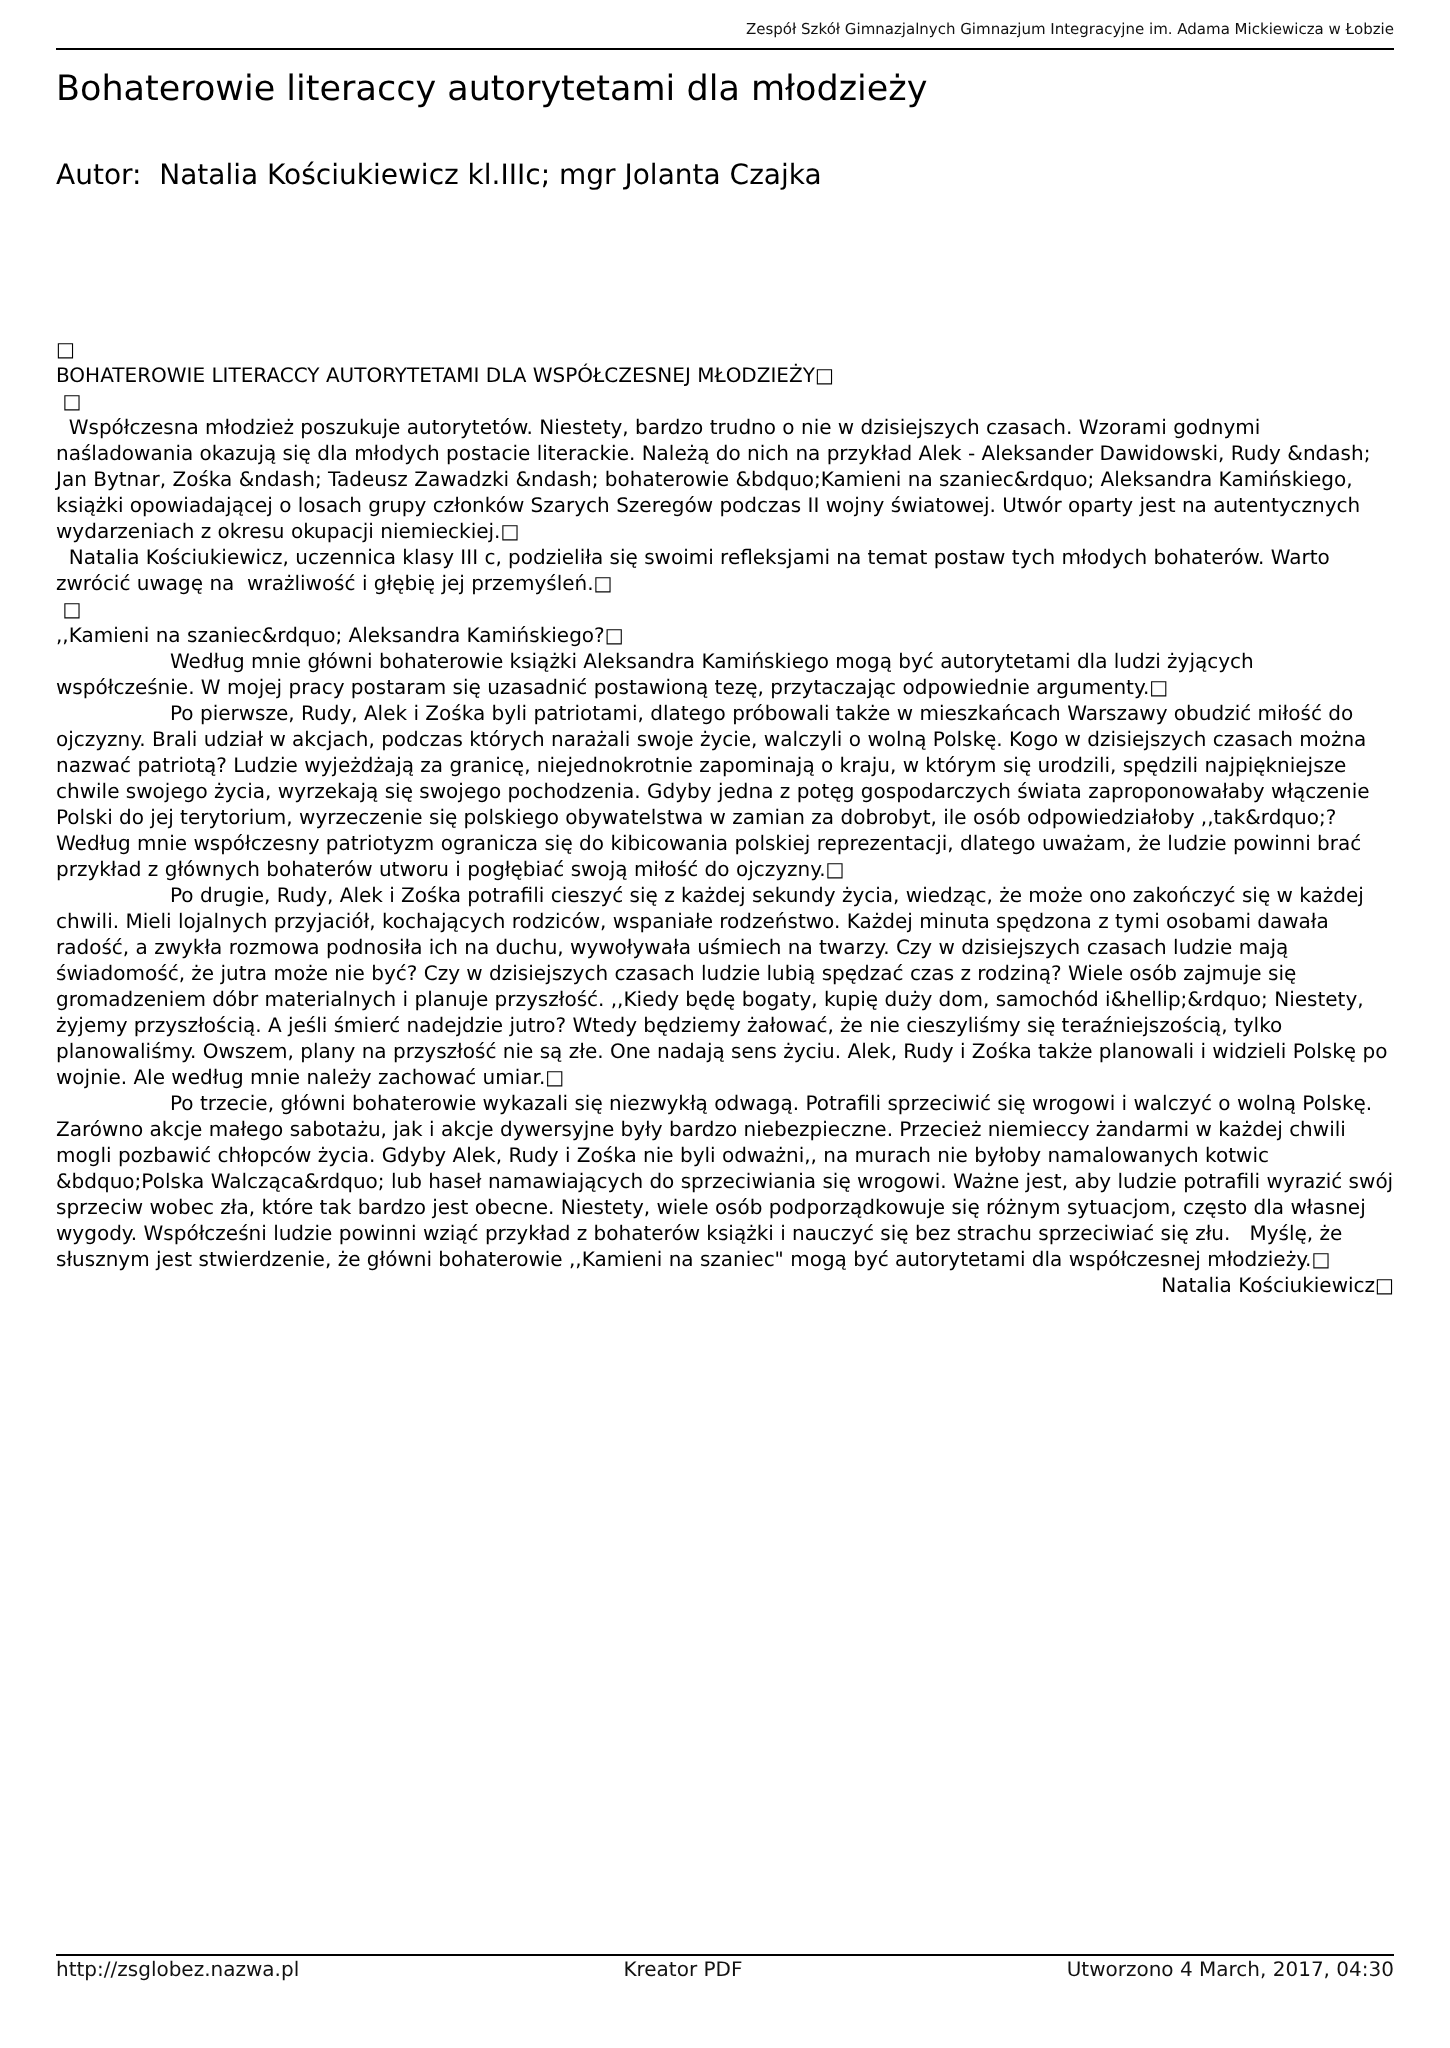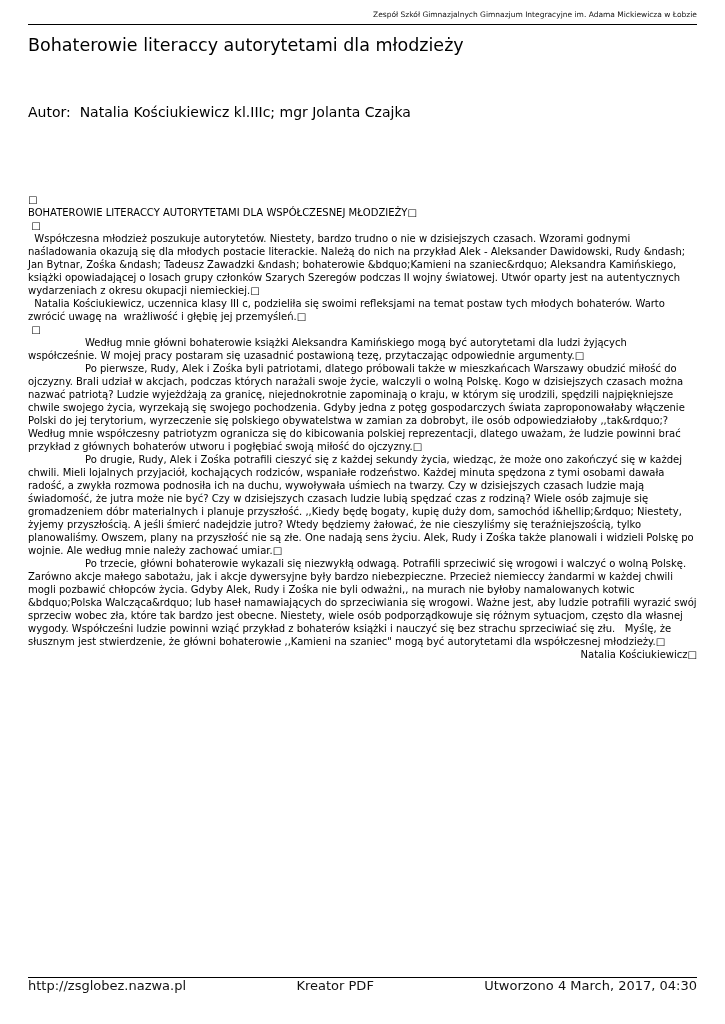--- a/index.html
+++ b/index.html
@@ -23,21 +23,21 @@
   }
   hr.rule {
     border: none;
     border-top: 1px solid #000000;
     height: 0;
     margin: 4px 0 0 0;
   }
   h1.title {
     font-size: 17.5px;
     font-weight: 400;
-    margin: 10px 0 25px 0;
+    margin: 10px 0 1px 0;
   }
   .meta {
     font-size: 14px;
     line-height: 13px;
     white-space: pre-wrap;
   }
   .doc-body {
     margin-top: 48px;
     font-size: 10px;
     line-height: 13px;
@@ -55,21 +55,21 @@
     top: 977px;
     margin: 0;
     border: none;
     border-top: 1px solid #000000;
   }
   .footer {
     position: absolute;
     left: 28px;
     right: 28px;
     top: 981px;
-    font-size: 13px;
+    font-size: 10px;
     line-height: 10px;
     display: flex;
     justify-content: space-between;
     color: #111111;
   }
 </style>
 </head>
 <body>
 
 <div class="page">
@@ -86,20 +86,21 @@
     <div>Autor:  Natalia Kościukiewicz kl.IIIc; mgr Jolanta Czajka</div>
   </div>
 
   <div class="doc-body">
       <p class="para">□</p>
       <p class="para">BOHATEROWIE LITERACCY AUTORYTETAMI DLA WSPÓŁCZESNEJ MŁODZIEŻY□</p>
       <p class="para"> □</p>
       <p class="para">  Współczesna młodzież poszukuje autorytetów. Niestety, bardzo trudno o nie w dzisiejszych czasach. Wzorami godnymi naśladowania okazują się dla młodych postacie literackie. Należą do nich na przykład Alek - Aleksander Dawidowski, Rudy &amp;ndash; Jan Bytnar, Zośka &amp;ndash; Tadeusz Zawadzki &amp;ndash; bohaterowie &amp;bdquo;Kamieni na szaniec&amp;rdquo; Aleksandra Kamińskiego, książki opowiadającej o losach grupy członków Szarych Szeregów podczas II wojny światowej. Utwór oparty jest na autentycznych wydarzeniach z okresu okupacji niemieckiej.□</p>
       <p class="para">  Natalia Kościukiewicz, uczennica klasy III c, podzieliła się swoimi refleksjami na temat postaw tych młodych bohaterów. Warto zwrócić uwagę na  wrażliwość i głębię jej przemyśleń.□</p>
       <p class="para"> □</p>
+      <p class="para">,,Kamieni na szaniec&amp;rdquo; Aleksandra Kamińskiego?□</p>
       <p class="para indent">Według mnie główni bohaterowie książki Aleksandra Kamińskiego mogą być autorytetami dla ludzi żyjących współcześnie. W mojej pracy postaram się uzasadnić postawioną tezę, przytaczając odpowiednie argumenty.□</p>
       <p class="para indent">Po pierwsze, Rudy, Alek i Zośka byli patriotami, dlatego próbowali także w mieszkańcach Warszawy obudzić miłość do ojczyzny. Brali udział w akcjach, podczas których narażali swoje życie, walczyli o wolną Polskę. Kogo w dzisiejszych czasach można nazwać patriotą? Ludzie wyjeżdżają za granicę, niejednokrotnie zapominają o kraju, w którym się urodzili, spędzili najpiękniejsze chwile swojego życia, wyrzekają się swojego pochodzenia. Gdyby jedna z potęg gospodarczych świata zaproponowałaby włączenie Polski do jej terytorium, wyrzeczenie się polskiego obywatelstwa w zamian za dobrobyt, ile osób odpowiedziałoby ,,tak&amp;rdquo;? Według mnie współczesny patriotyzm ogranicza się do kibicowania polskiej reprezentacji, dlatego uważam, że ludzie powinni brać przykład z głównych bohaterów utworu i pogłębiać swoją miłość do ojczyzny.□</p>
       <p class="para indent">Po drugie, Rudy, Alek i Zośka potrafili cieszyć się z każdej sekundy życia, wiedząc, że może ono zakończyć się w każdej chwili. Mieli lojalnych przyjaciół, kochających rodziców, wspaniałe rodzeństwo. Każdej minuta spędzona z tymi osobami dawała radość, a zwykła rozmowa podnosiła ich na duchu, wywoływała uśmiech na twarzy. Czy w dzisiejszych czasach ludzie mają świadomość, że jutra może nie być? Czy w dzisiejszych czasach ludzie lubią spędzać czas z rodziną? Wiele osób zajmuje się gromadzeniem dóbr materialnych i planuje przyszłość. ,,Kiedy będę bogaty, kupię duży dom, samochód i&amp;hellip;&amp;rdquo; Niestety, żyjemy przyszłością. A jeśli śmierć nadejdzie jutro? Wtedy będziemy żałować, że nie cieszyliśmy się teraźniejszością, tylko planowaliśmy. Owszem, plany na przyszłość nie są złe. One nadają sens życiu. Alek, Rudy i Zośka także planowali i widzieli Polskę po wojnie. Ale według mnie należy zachować umiar.□</p>
       <p class="para indent">Po trzecie, główni bohaterowie wykazali się niezwykłą odwagą. Potrafili sprzeciwić się wrogowi i walczyć o wolną Polskę. Zarówno akcje małego sabotażu, jak i akcje dywersyjne były bardzo niebezpieczne. Przecież niemieccy żandarmi w każdej chwili mogli pozbawić chłopców życia. Gdyby Alek, Rudy i Zośka nie byli odważni,, na murach nie byłoby namalowanych kotwic &amp;bdquo;Polska Walcząca&amp;rdquo; lub haseł namawiających do sprzeciwiania się wrogowi. Ważne jest, aby ludzie potrafili wyrazić swój sprzeciw wobec zła, które tak bardzo jest obecne. Niestety, wiele osób podporządkowuje się różnym sytuacjom, często dla własnej wygody. Współcześni ludzie powinni wziąć przykład z bohaterów książki i nauczyć się bez strachu sprzeciwiać się złu.   Myślę, że słusznym jest stwierdzenie, że główni bohaterowie ,,Kamieni na szaniec" mogą być autorytetami dla współczesnej młodzieży.□</p>
       <p class="para signature">Natalia Kościukiewicz□</p>
     </div>
 
   <hr class="footer-rule">
 
   <div class="footer">

